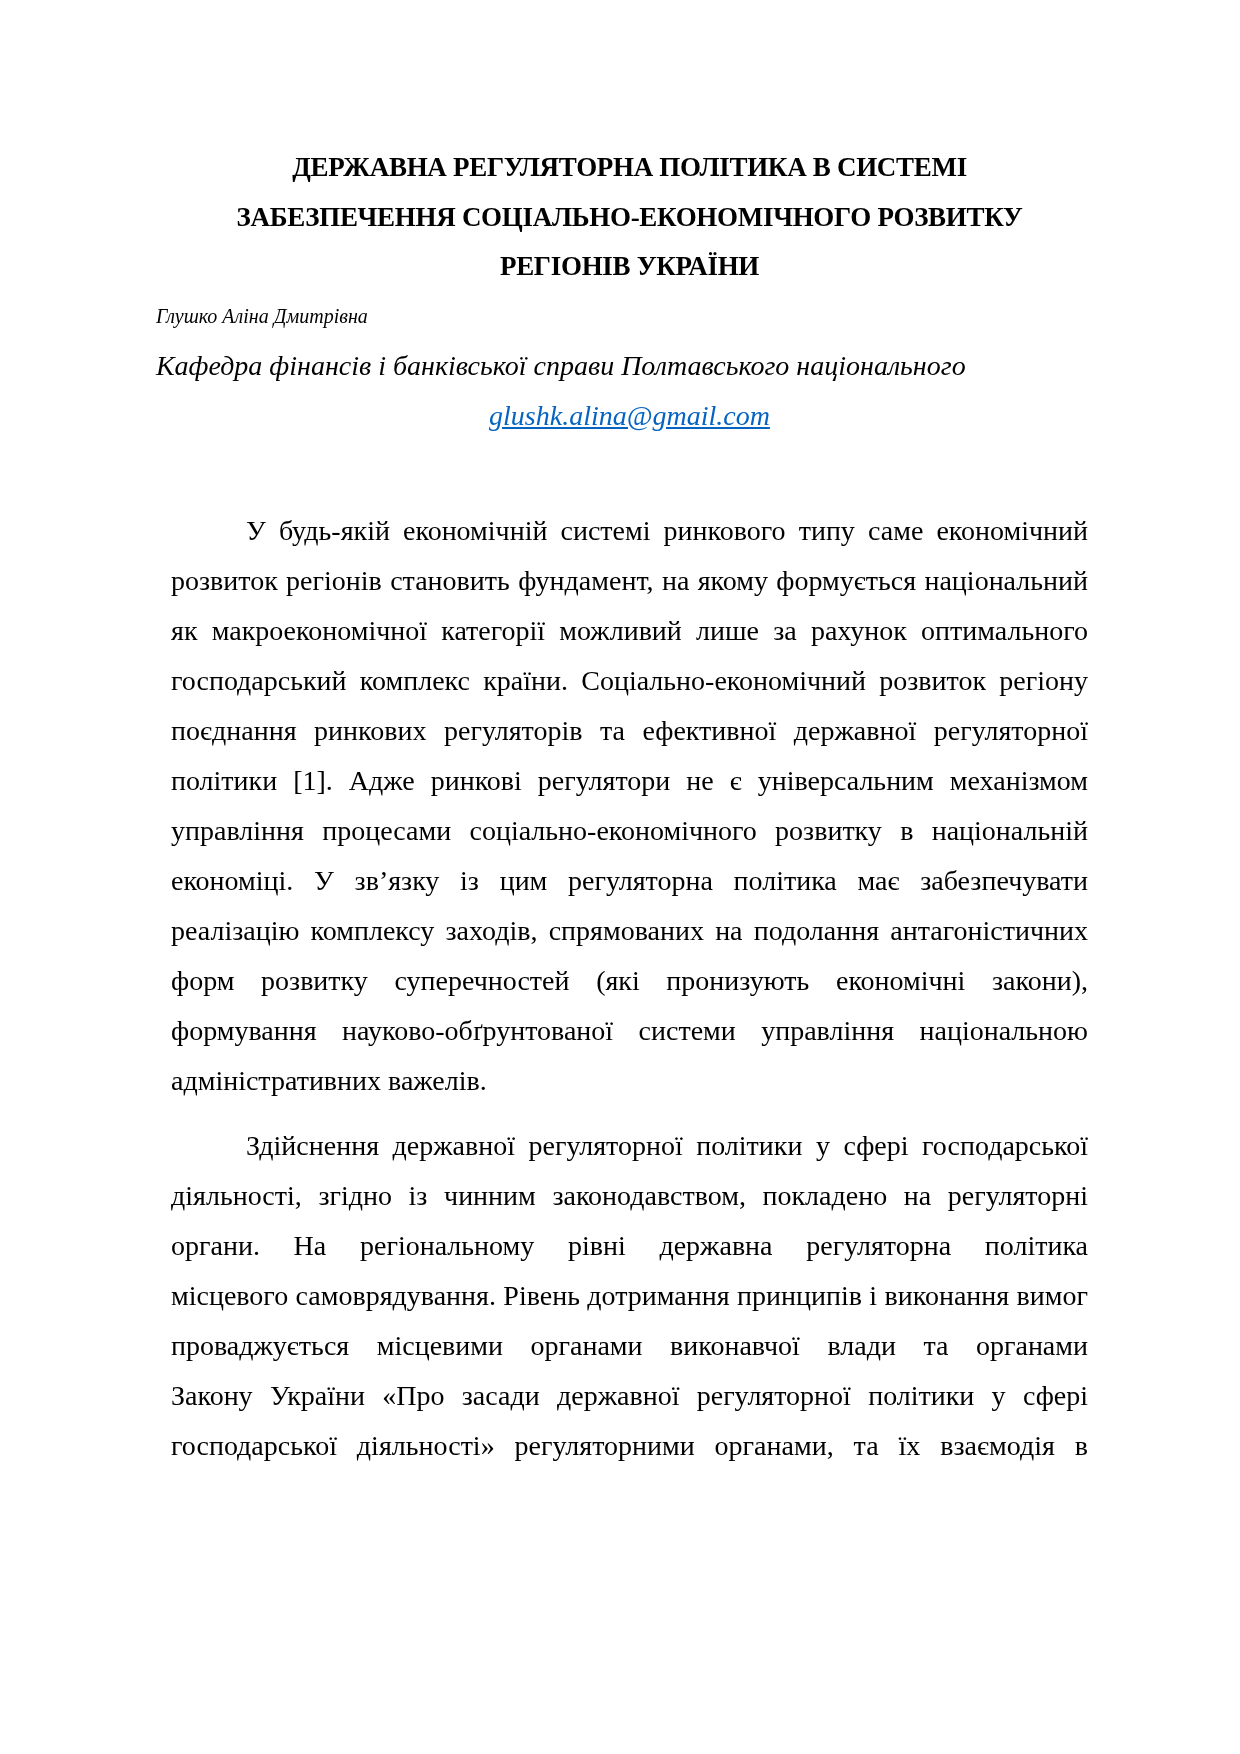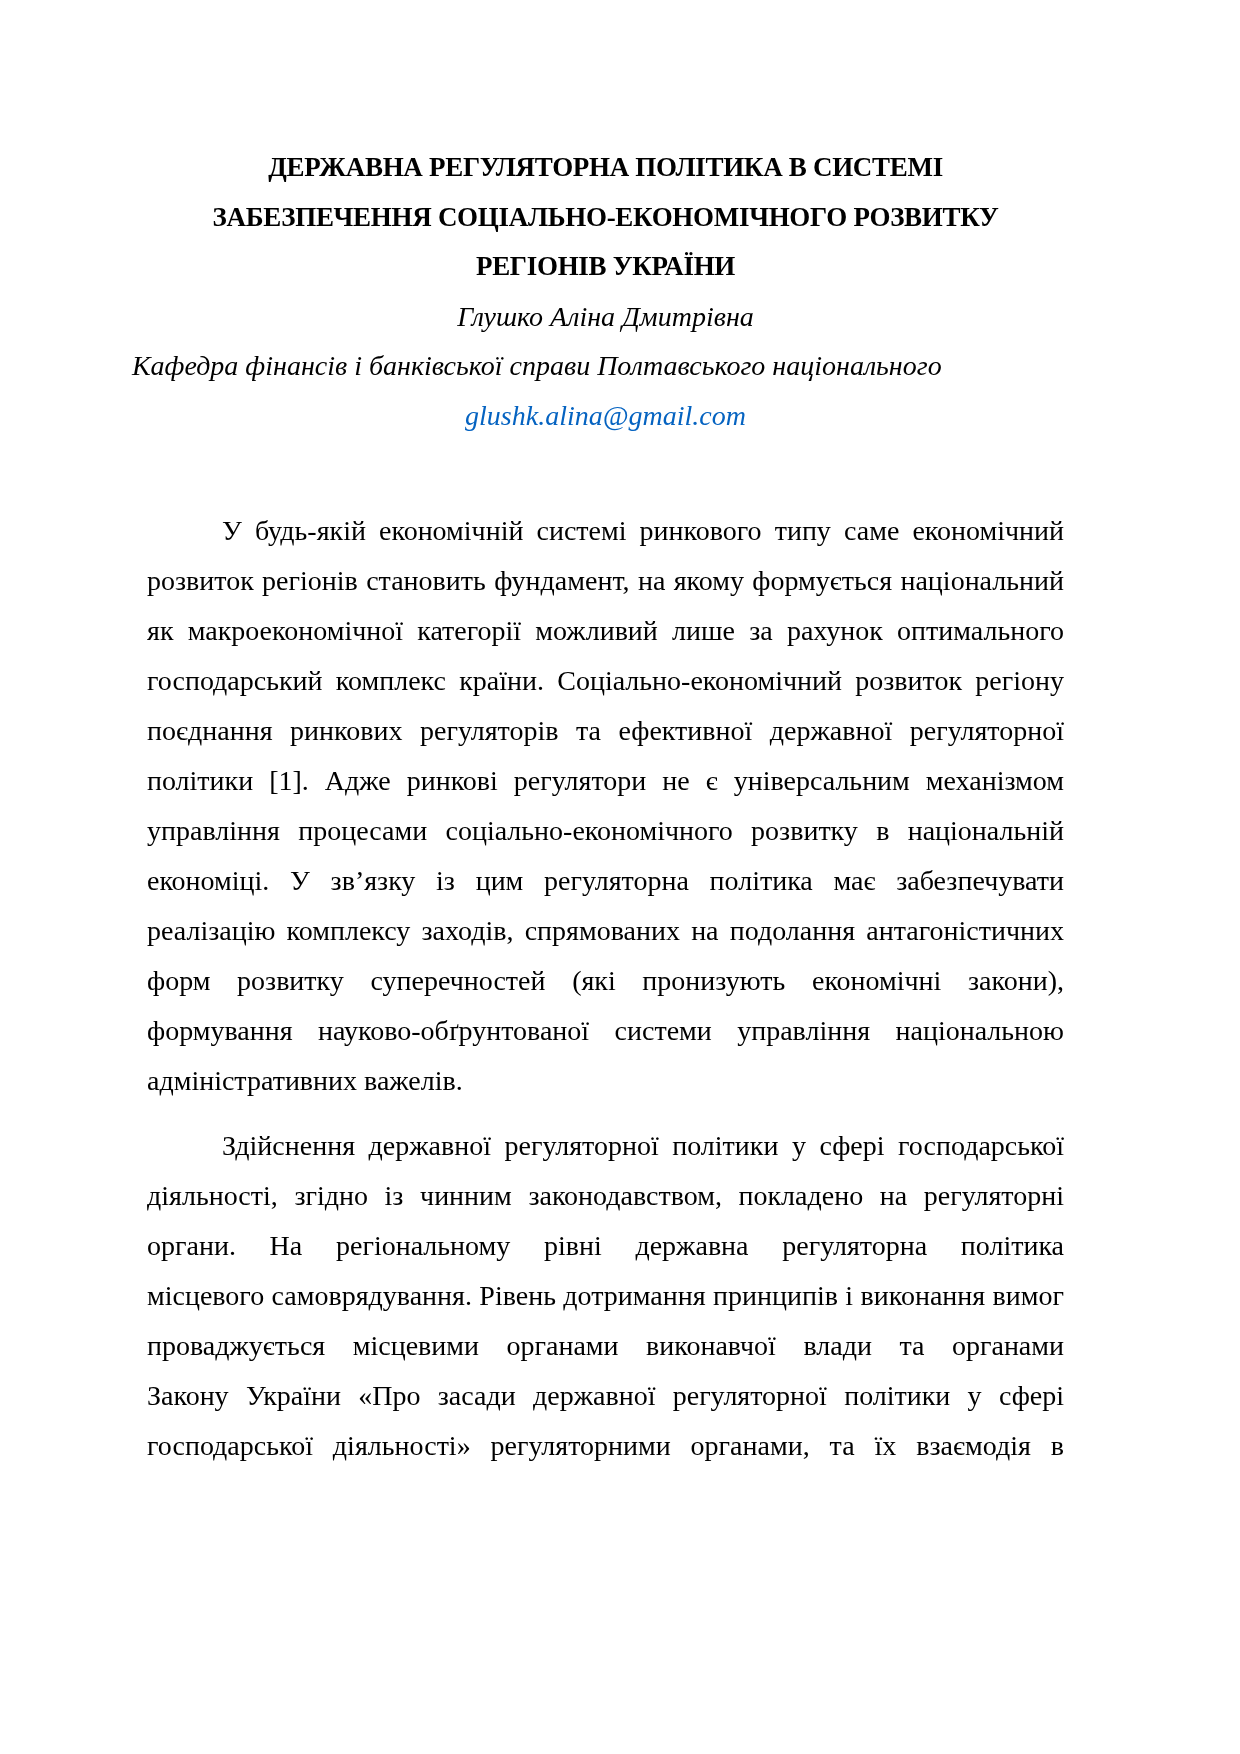--- a/index.html
+++ b/index.html
@@ -10,55 +10,56 @@
     body {
       width: 1240px;
       height: 1754px;
       position: relative;
       overflow: hidden;
       font-family: "Liberation Serif", "DejaVu Serif", serif;
       color: #000000;
     }
     .page {
       position: absolute;
-      left: 132px;
+      left: 156px;
       top: 143px;
       width: 947px;
     }
     .title-line {
       text-align: center;
       font-weight: bold;
       font-size: 27px;
       line-height: 49.5px;
       letter-spacing: -0.3px;
       white-space: nowrap;
     }
     .author {
-      text-align: center;
+      text-align: left;
       font-style: italic;
-      font-size: 28px;
+      font-size: 20px;
       line-height: 49.5px;
       white-space: nowrap;
       font-family: Liberation Serif, serif;
     }
     .affil {
       text-align: left;
       font-style: italic;
       font-size: 28px;
       line-height: 49.5px;
       white-space: nowrap;
     }
     .email-row {
       text-align: center;
       font-style: italic;
       font-size: 28px;
       line-height: 49.5px;
     }
     .email-row a {
       color: #0563c1;
+      text-decoration: underline;
     }
     .spacer {
       height: 51px;
     }
     .para {
       font-size: 28px;
       line-height: 50px;
       text-align: justify;
       text-align-last: left;
       margin: 15px;

